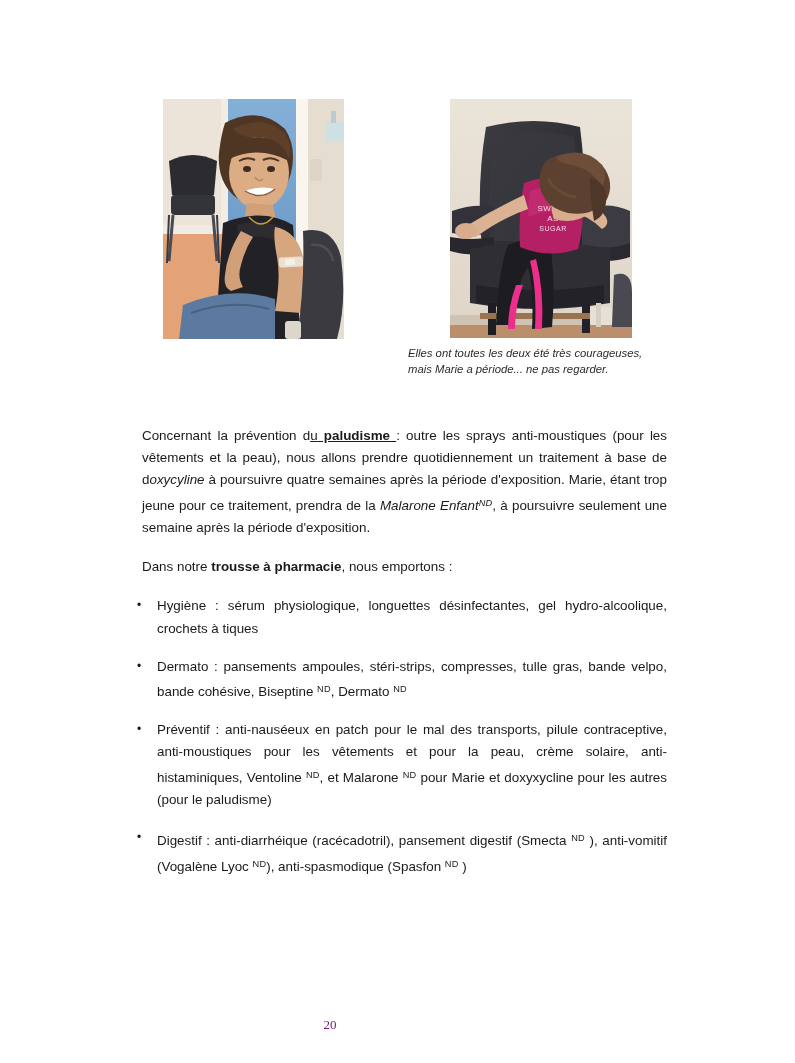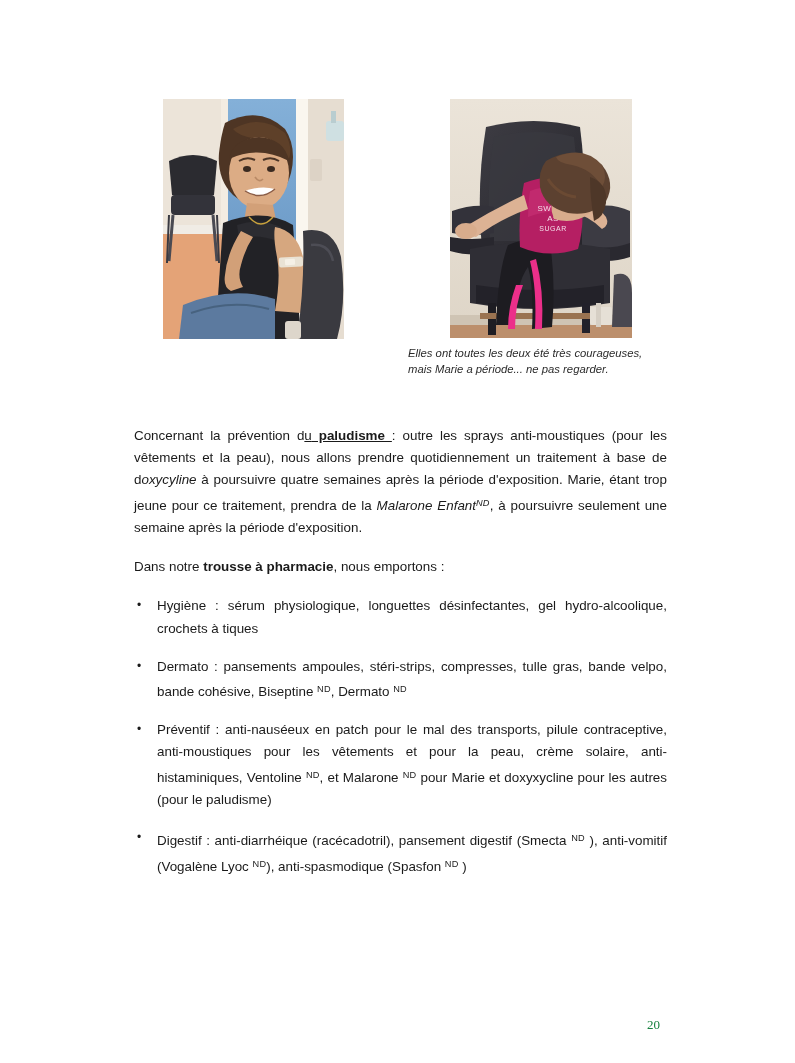--- a/index.html
+++ b/index.html
@@ -47,21 +47,21 @@
   }
 
   
   .body-text {
     position: absolute;
     left: 134px;
     top: 425px;
     width: 533px;
   }
   p.para {
-    margin: 0 0 17px 0;
+    margin: 0 0 17px 8px;
     font-size: 13.4px;
     line-height: 22.2px;
     text-align: justify;
     text-justify: inter-word;
   }
   p.para:last-child { margin-bottom: 0; }
 
   .para-intro { margin-bottom: 18px; }
   .para-trousse { margin-bottom: 16px; }
 
@@ -103,24 +103,24 @@
   }
 
   .list-wrap { margin-bottom: 17px; }
 
   
   .page-number {
     position: absolute;
     left: 0;
     top: 1017px;
     width: 660px;
-    text-align: right;
+    text-align: center;
     font-family: "Liberation Serif", serif;
     font-size: 13px;
-    color: #15803d;
+    color: #701a75;
   }
 </style>
 </head>
 <body>
 
 <div class="photos">
 
   <div class="photo photo-left">
     <svg viewBox="0 0 181 240" preserveAspectRatio="none">
       <defs>

